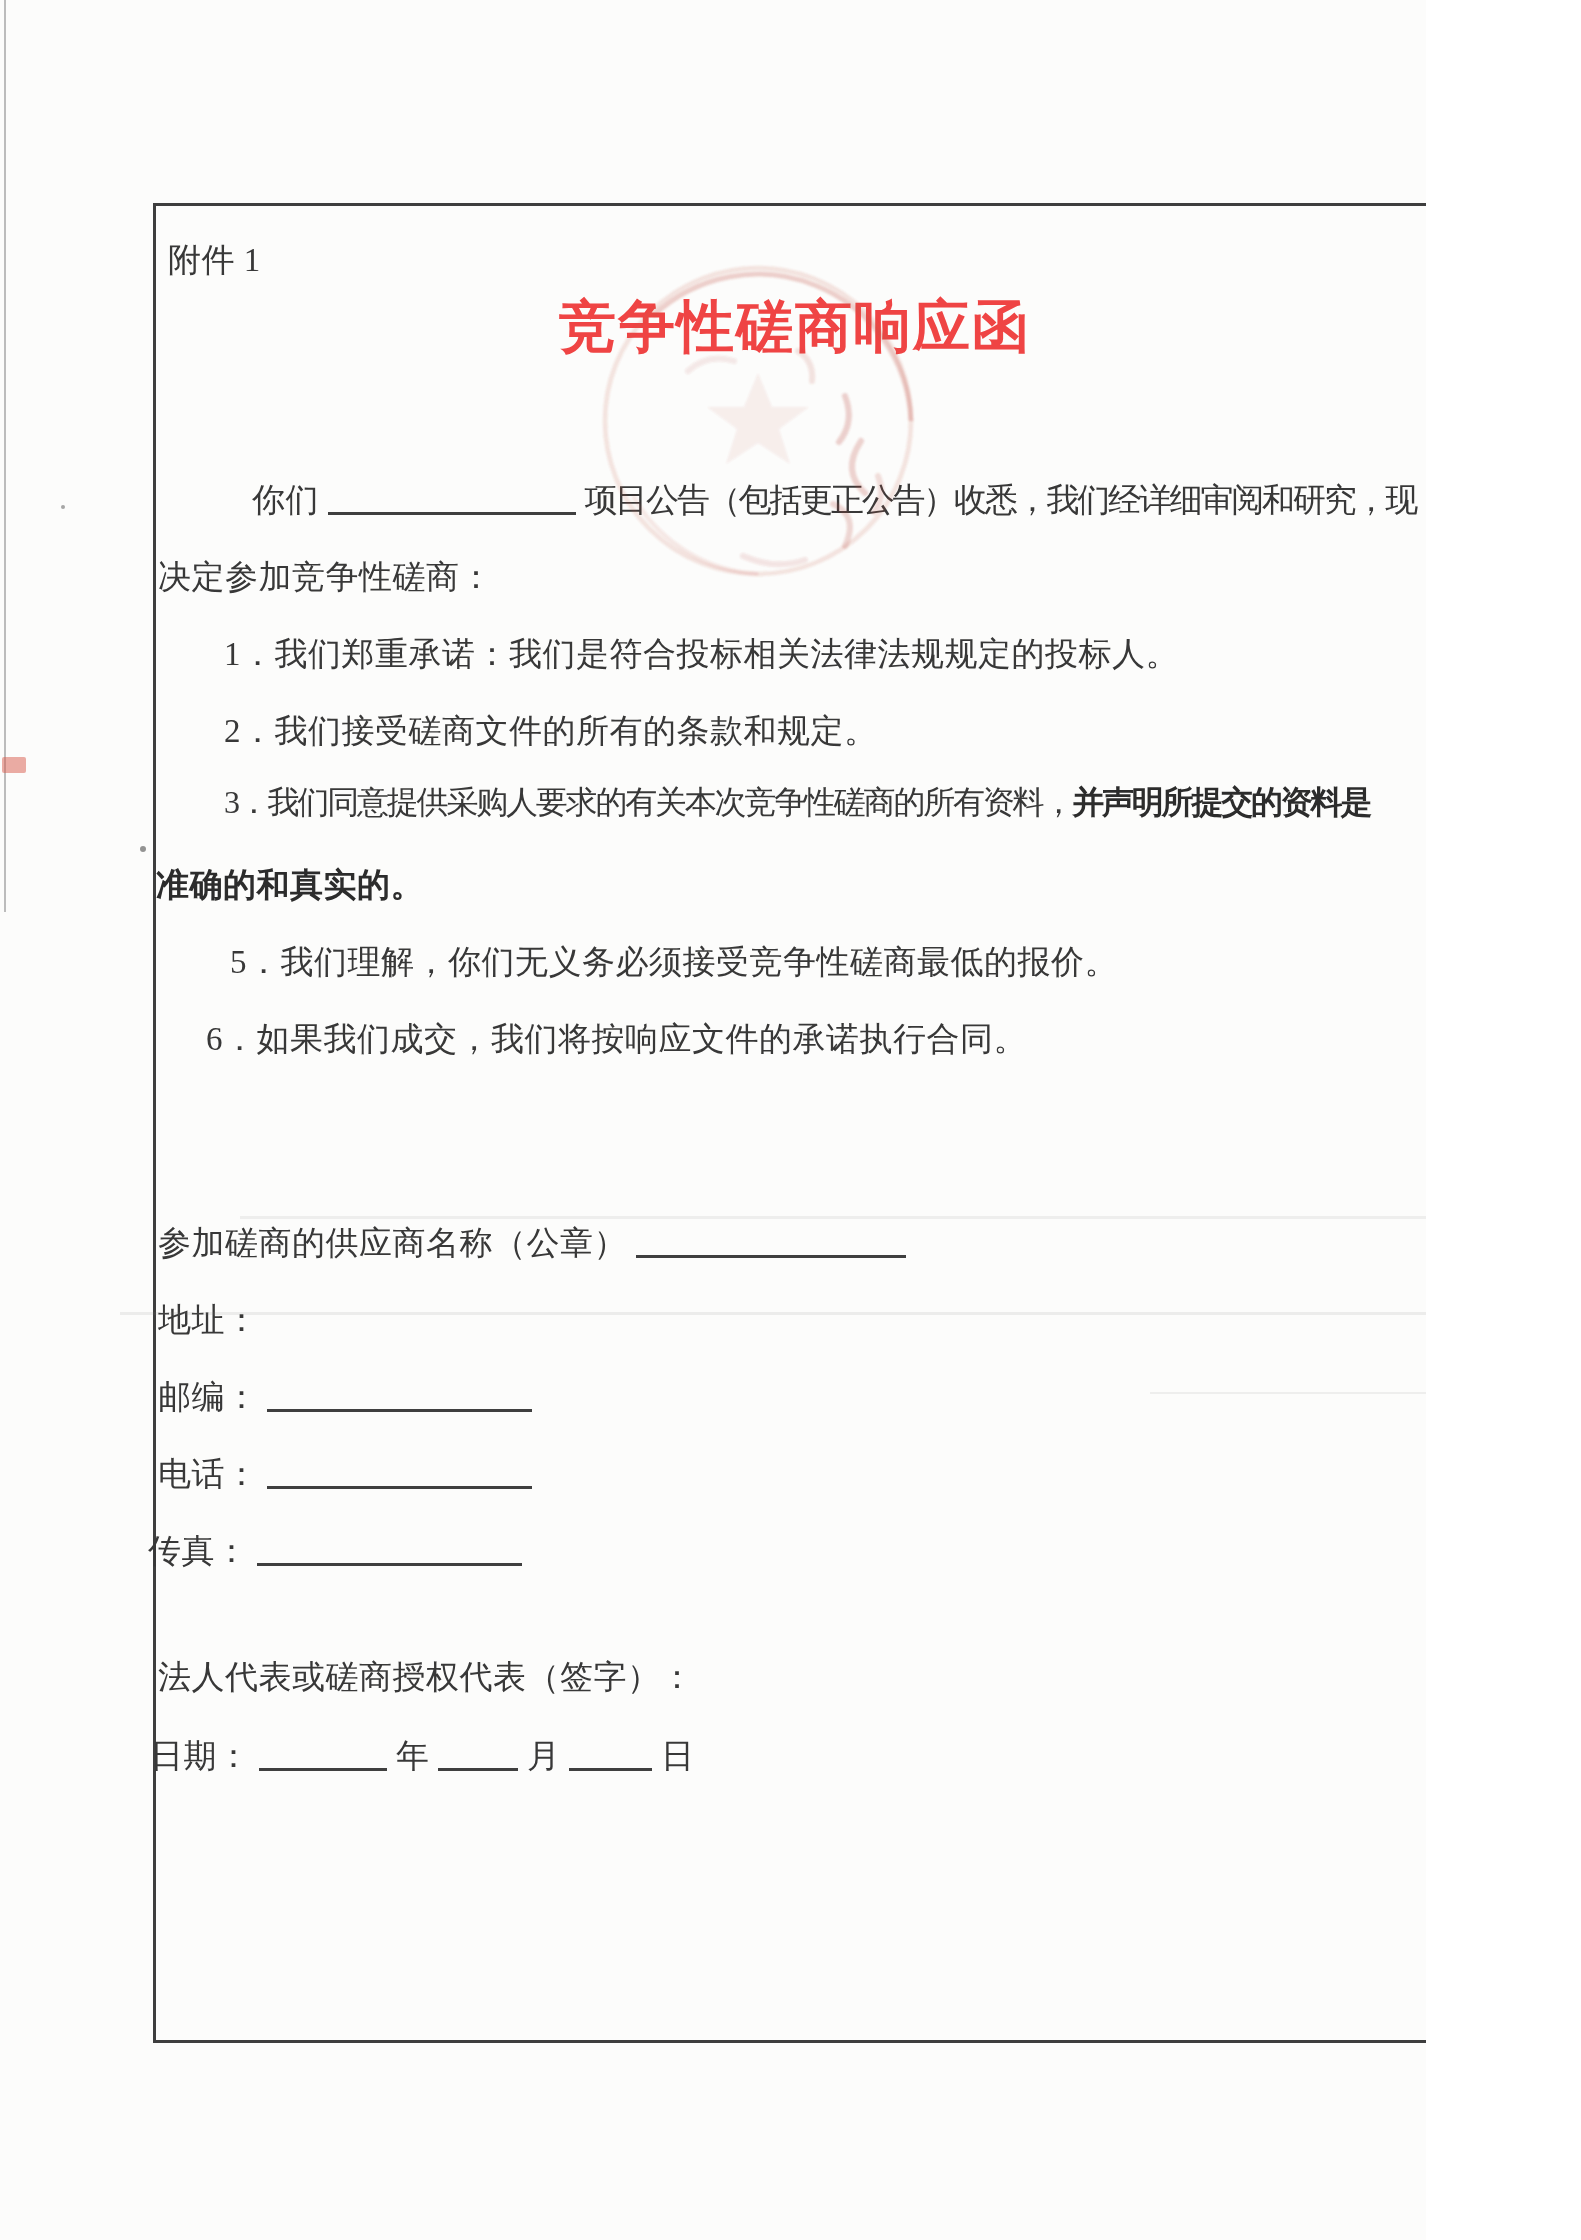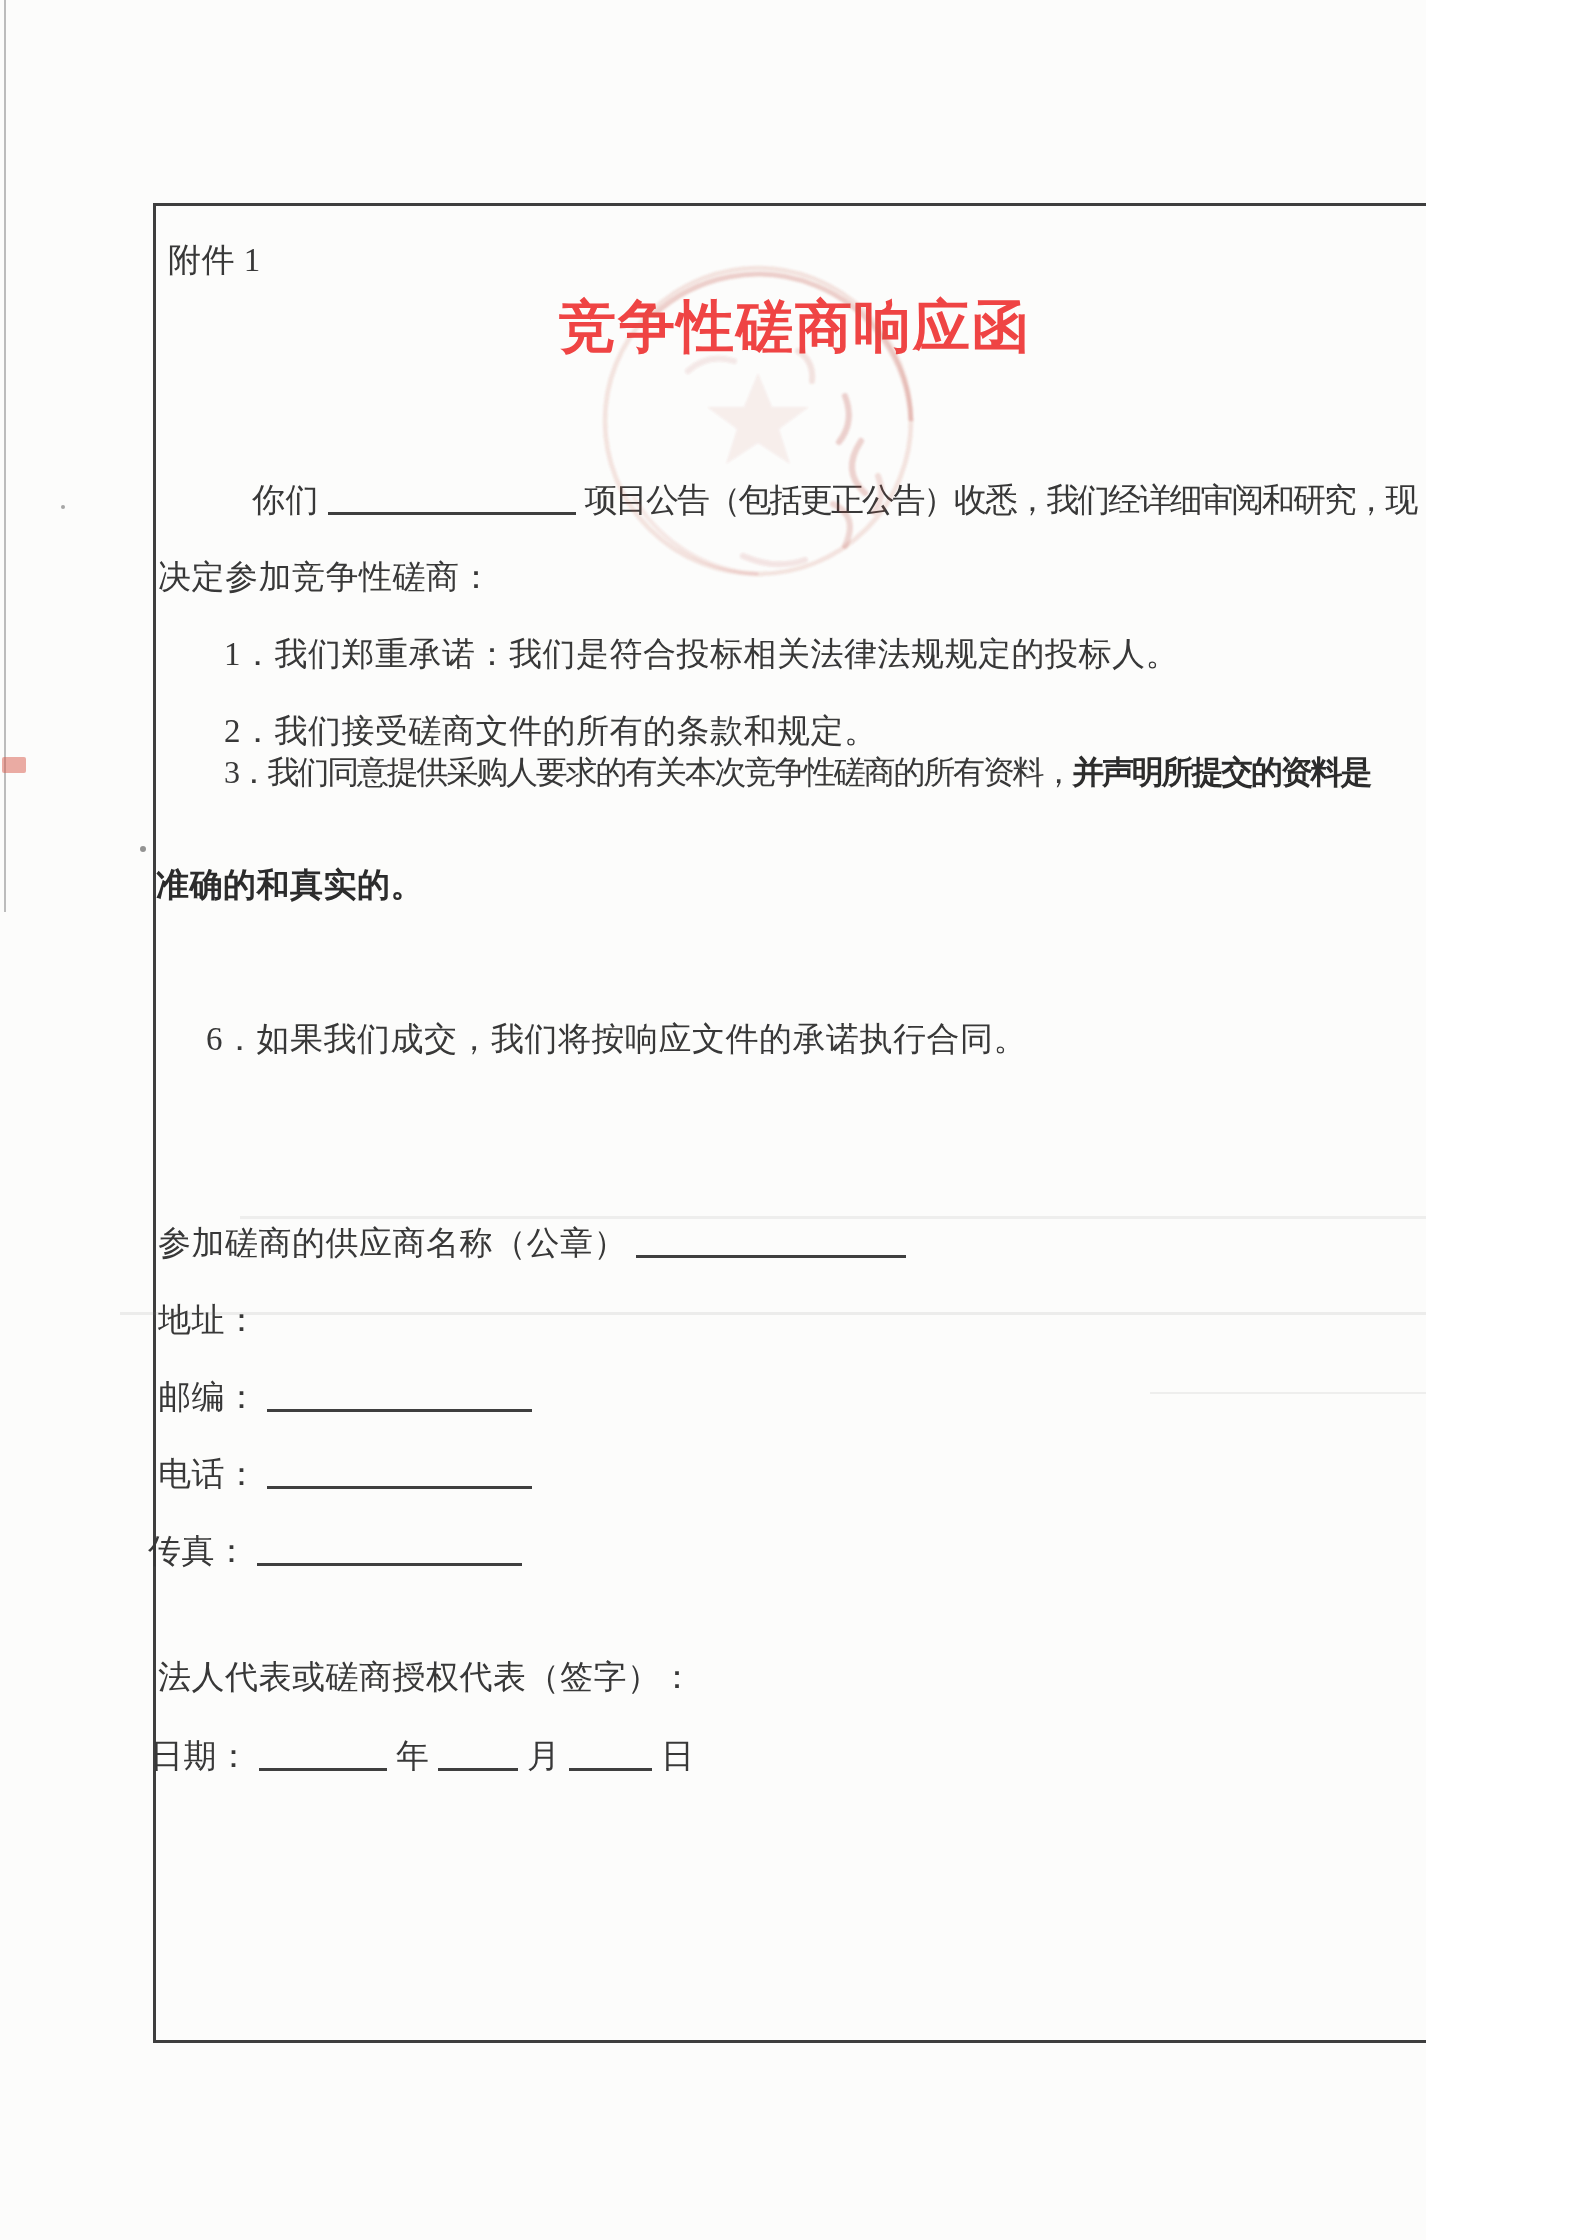--- a/index.html
+++ b/index.html
@@ -80,26 +80,27 @@
     <span class="blank w248"></span>
     <span class="tight">项目公告（包括更正公告）收悉，我们经详细审阅和研究，现</span>
   </div>
 
   <div class="line" style="left:158px;top:558px;">决定参加竞争性磋商：</div>
 
   <div class="line" style="left:224px;top:635px;">1．我们郑重承诺：我们是符合投标相关法律法规规定的投标人。</div>
 
   <div class="line" style="left:224px;top:712px;">2．我们接受磋商文件的所有的条款和规定。</div>
 
-  <div class="line" style="left:224px;top:753px;font-size:32px;">
+  <div class="line" style="left:224px;top:783px;font-size:32px;">
     <span class="tight">3．我们同意提供采购人要求的有关本次竞争性磋商的所有资料，</span><span class="bold tight">并声明所提交的资料是</span>
   </div>
 
   <div class="line bold" style="left:156px;top:866px;">准确的和真实的。</div>
 
+  <div class="line" style="left:230px;top:943px;">5．我们理解，你们无义务必须接受竞争性磋商最低的报价。</div>
 
   <div class="line" style="left:206px;top:1020px;">6．如果我们成交，我们将按响应文件的承诺执行合同。</div>
 
   <div class="line" style="left:158px;top:1224px;">
     <span>参加磋商的供应商名称（公章）</span>
     <span class="blank w270"></span>
   </div>
 
   <div class="line" style="left:158px;top:1301px;">
     <span>地址：</span>

